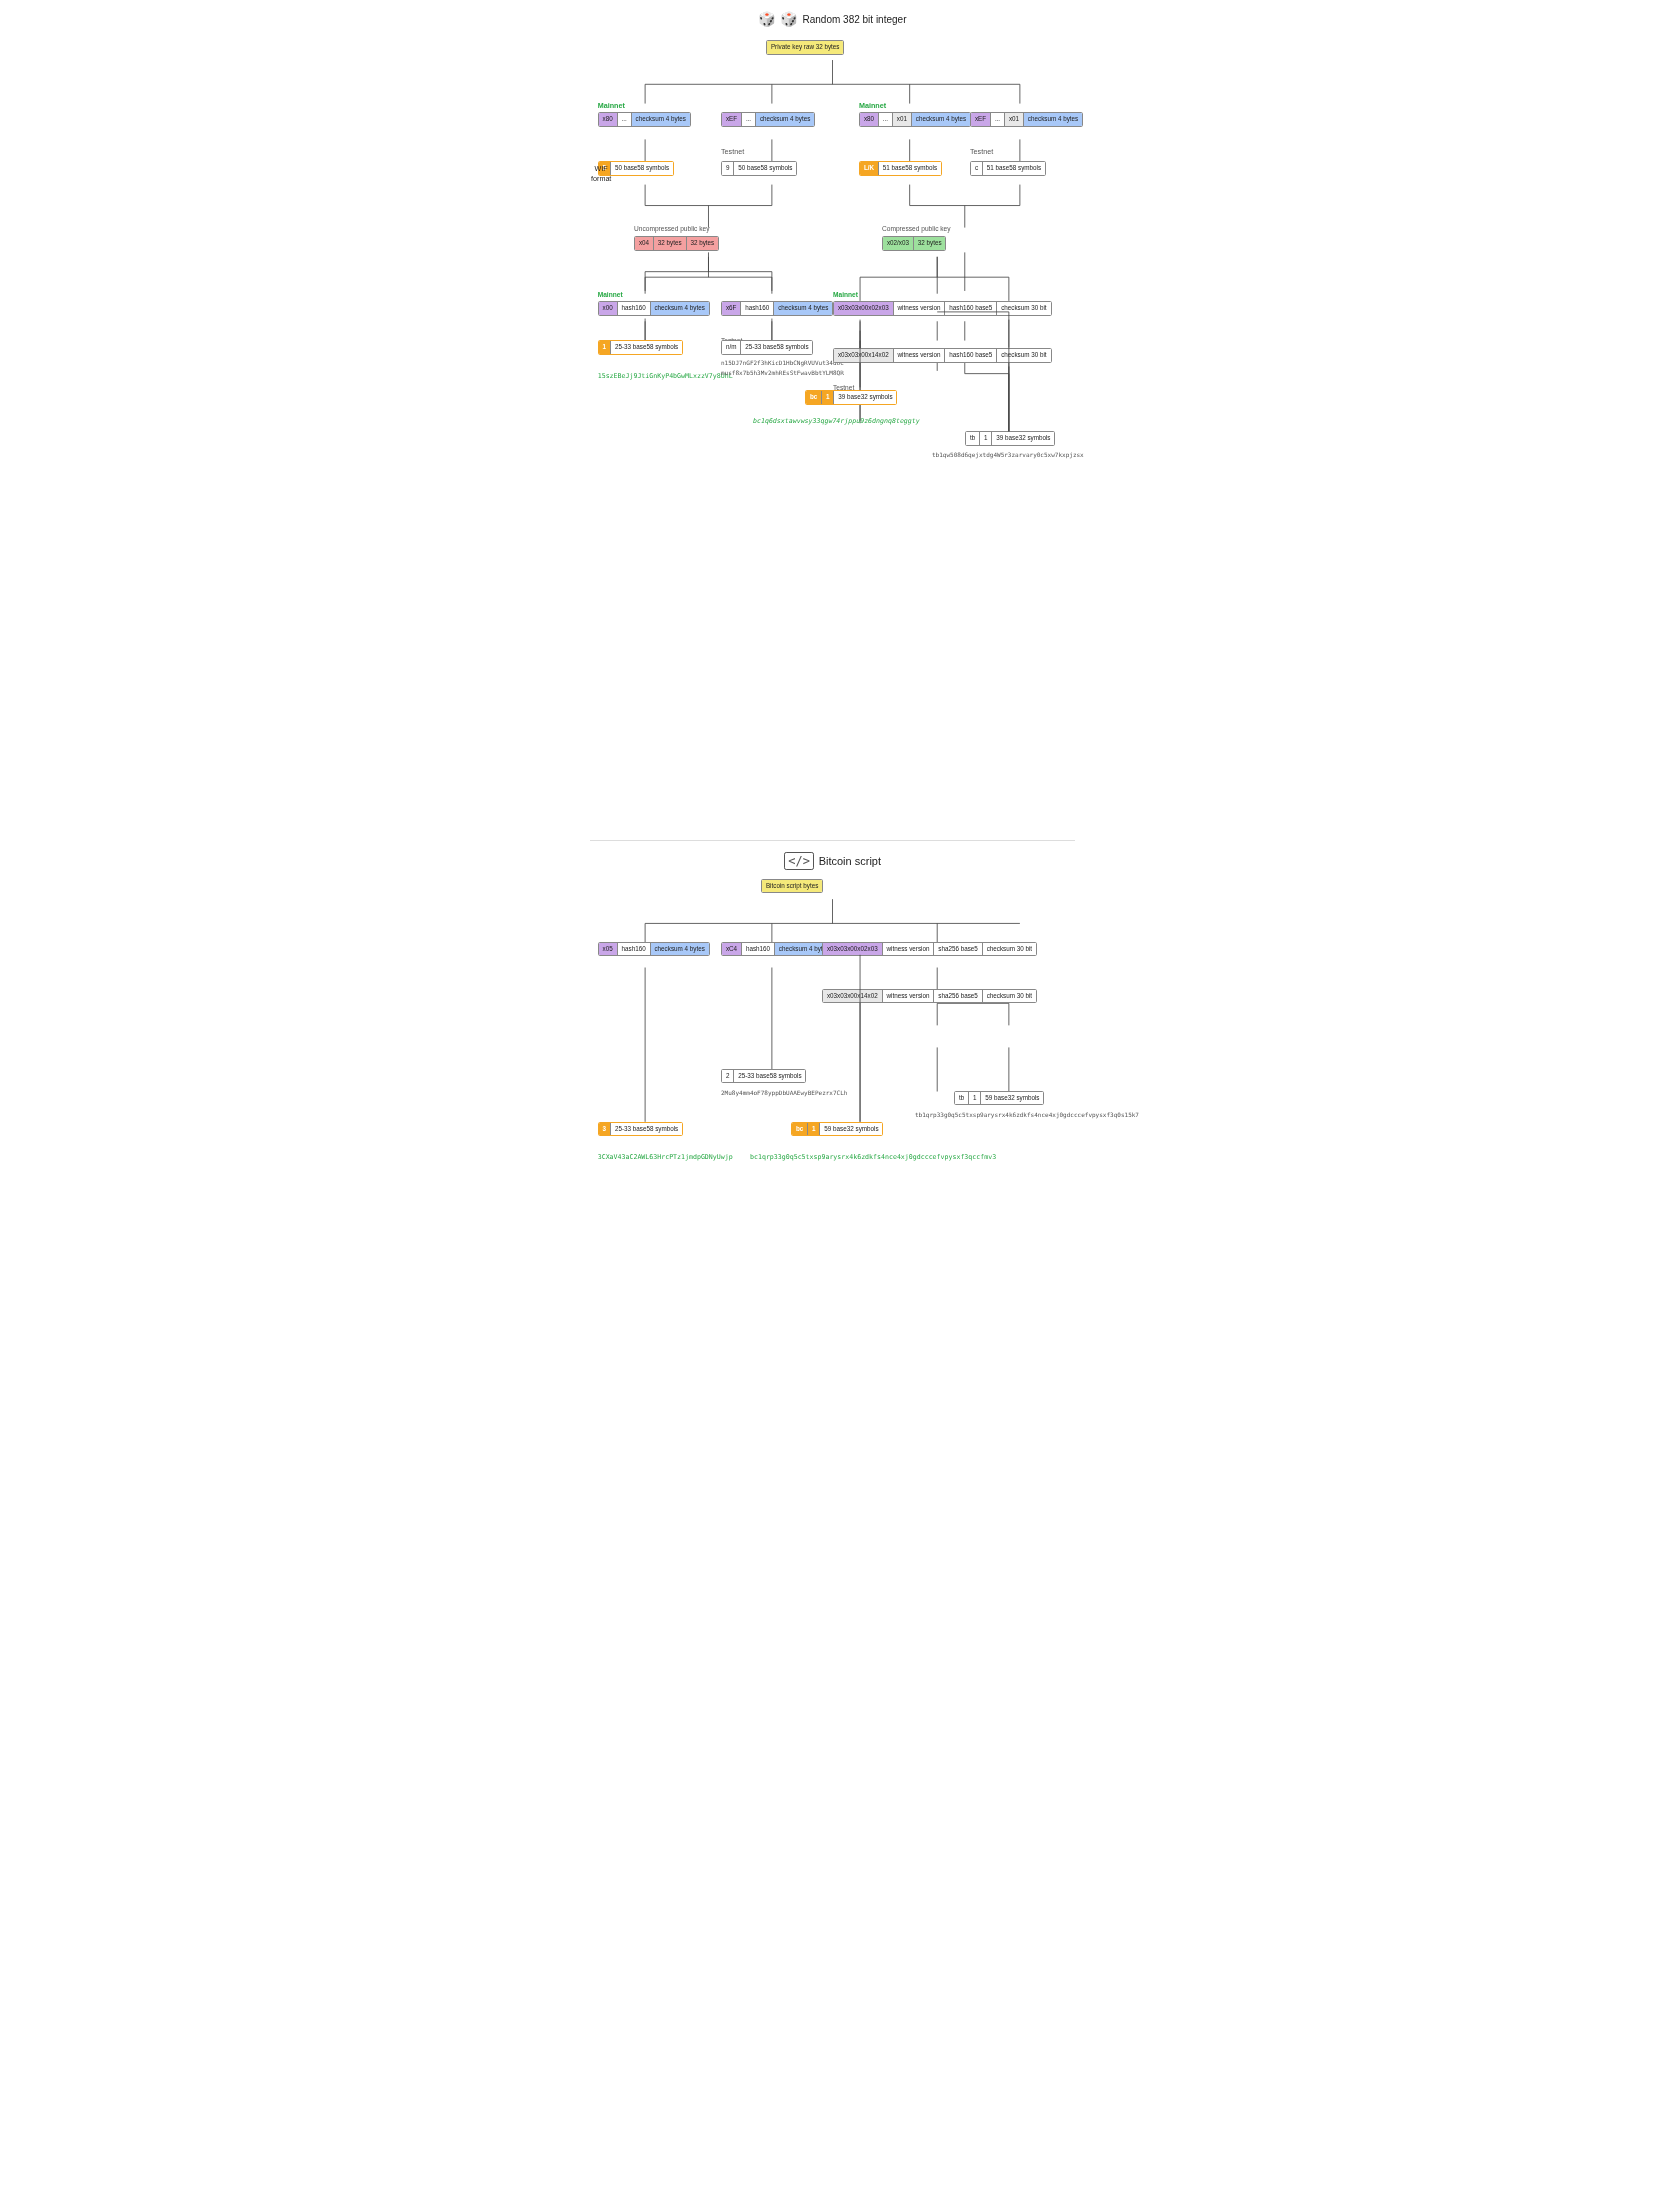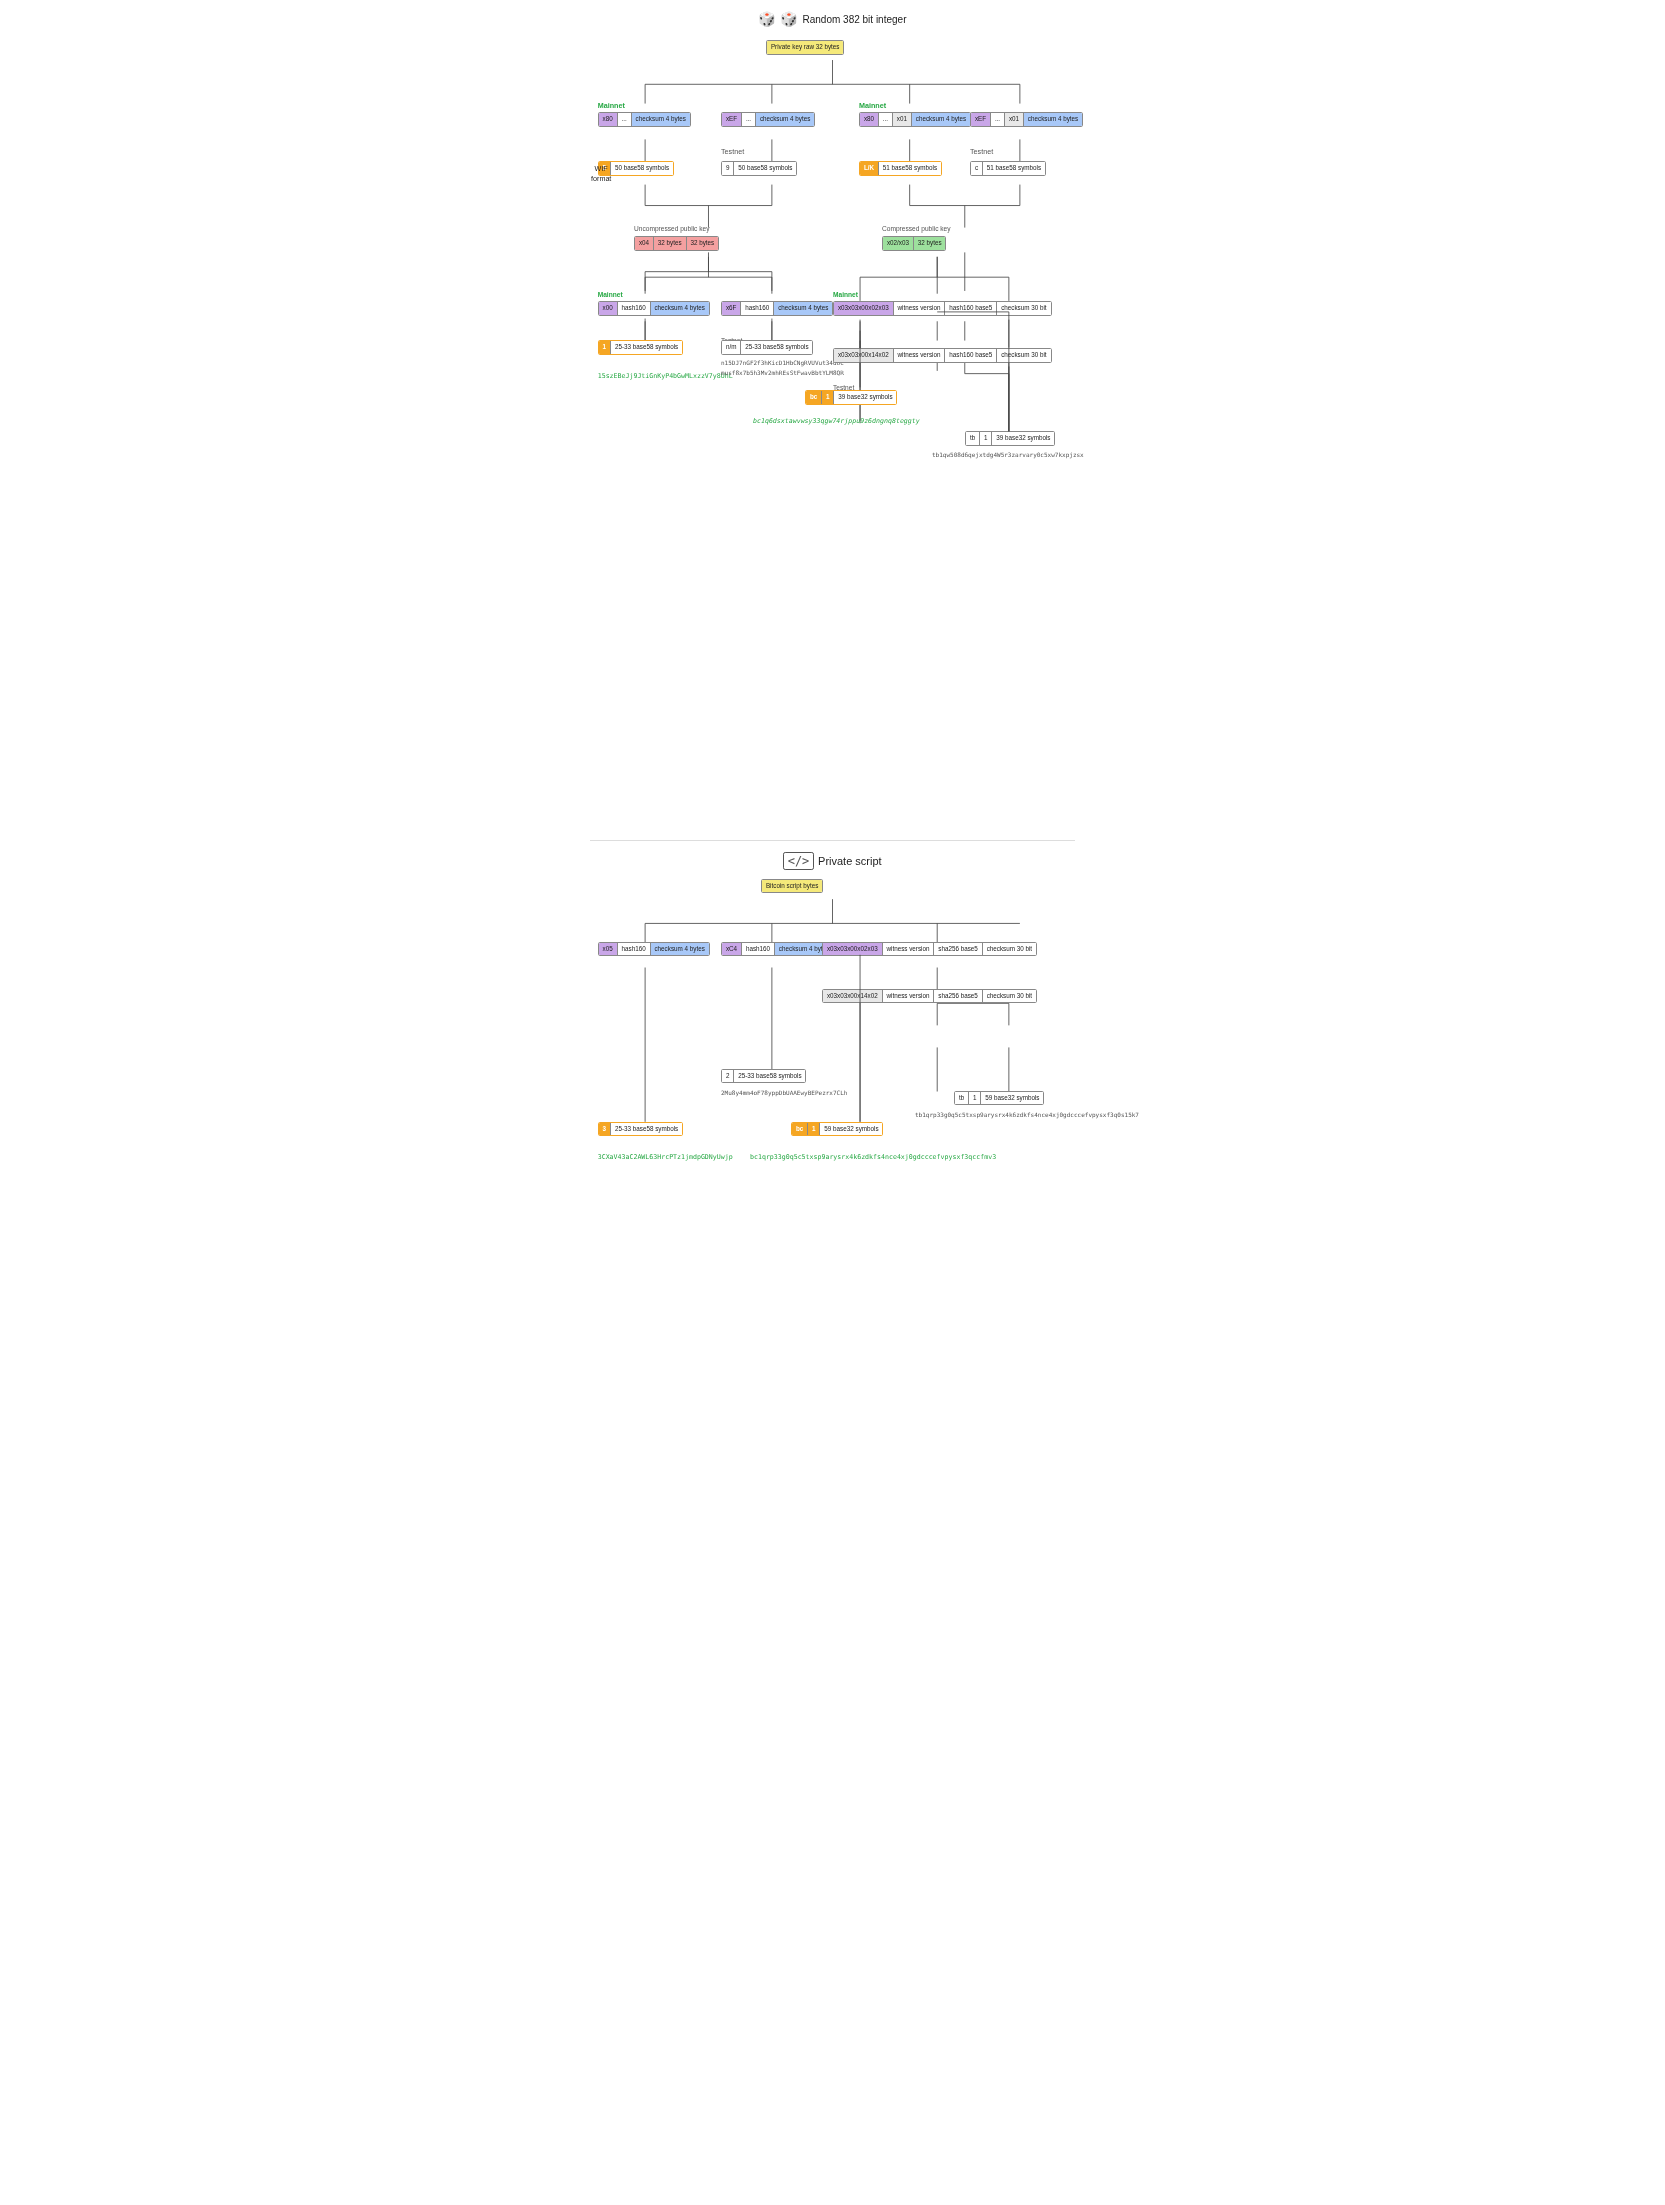--- a/index.html
+++ b/index.html
@@ -395,21 +395,21 @@
       <line x1="760" y1="507" x2="760" y2="558" stroke="#444" stroke-width="1.5"></line>
       <line x1="760" y1="592" x2="760" y2="710" stroke="#444" stroke-width="1.5"></line>
     </svg>
 
   </div>
 
   <div style="width:485px; margin: 16.5px auto 11px; border-top:0.8px solid #ddd;"></div>
 
   <div class="section-title">
     <span style="font-size:12px; border:0.8px solid #555; border-radius:2.2px; padding:1.1px 3.3px; font-family:monospace; color:#555;">&lt;/&gt;</span>
-    <span>Private script</span>
+    <span>Bitcoin script</span>
   </div>
 
   <div class="diagram-wrap" style="height:662px; position:relative;">
     <svg class="lines" style="position:absolute;top:0;left:0;width:485px;height:662px;pointer-events:none;" viewBox="0 0 880 1200" width="485" height="662">
 
       <line x1="440" y1="36" x2="440" y2="80" stroke="#444" stroke-width="1.5"></line>
 
       <line x1="100" y1="80" x2="780" y2="80" stroke="#444" stroke-width="1.5"></line>
 
       <line x1="100" y1="80" x2="100" y2="115" stroke="#444" stroke-width="1.5"></line>

